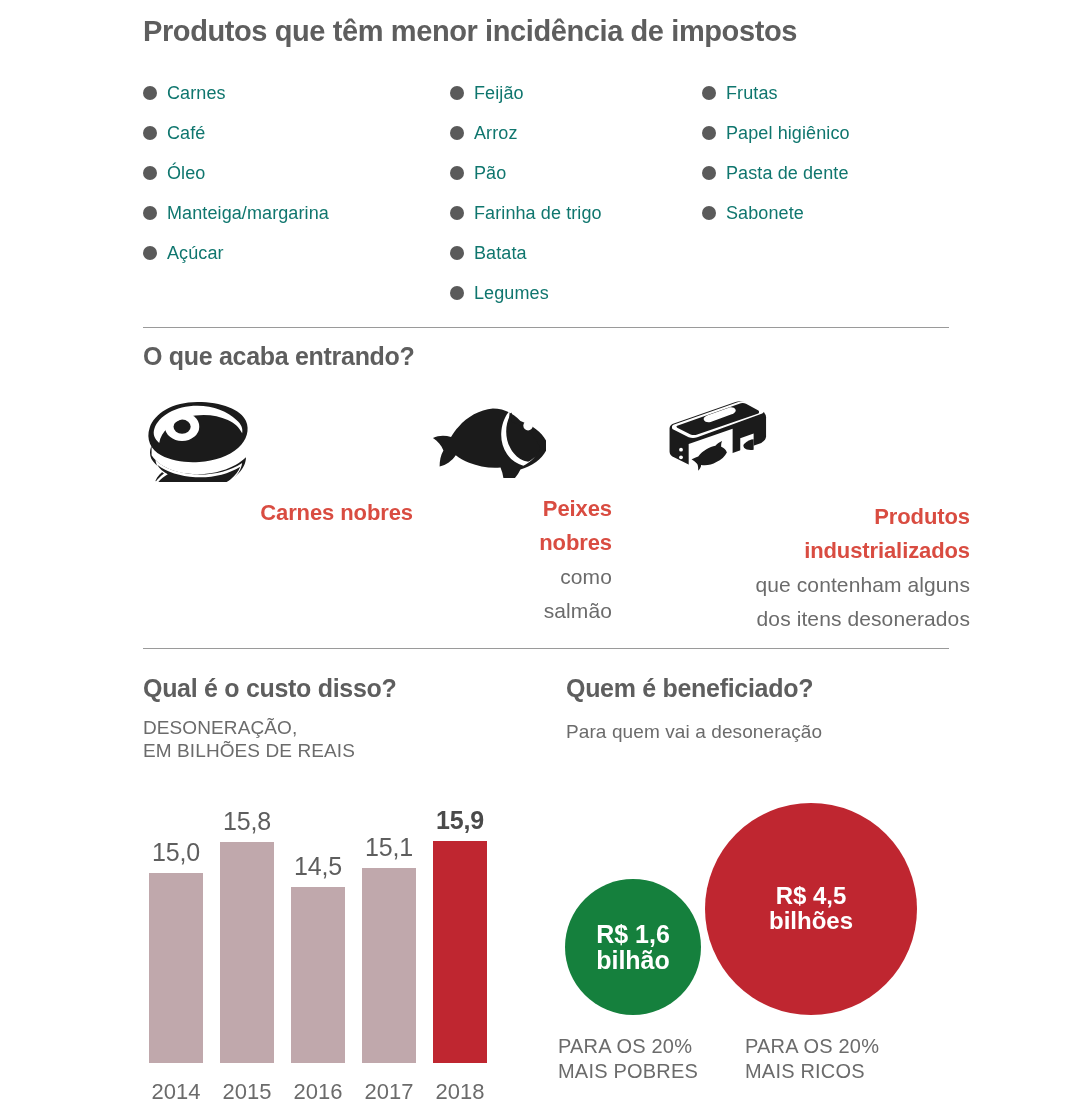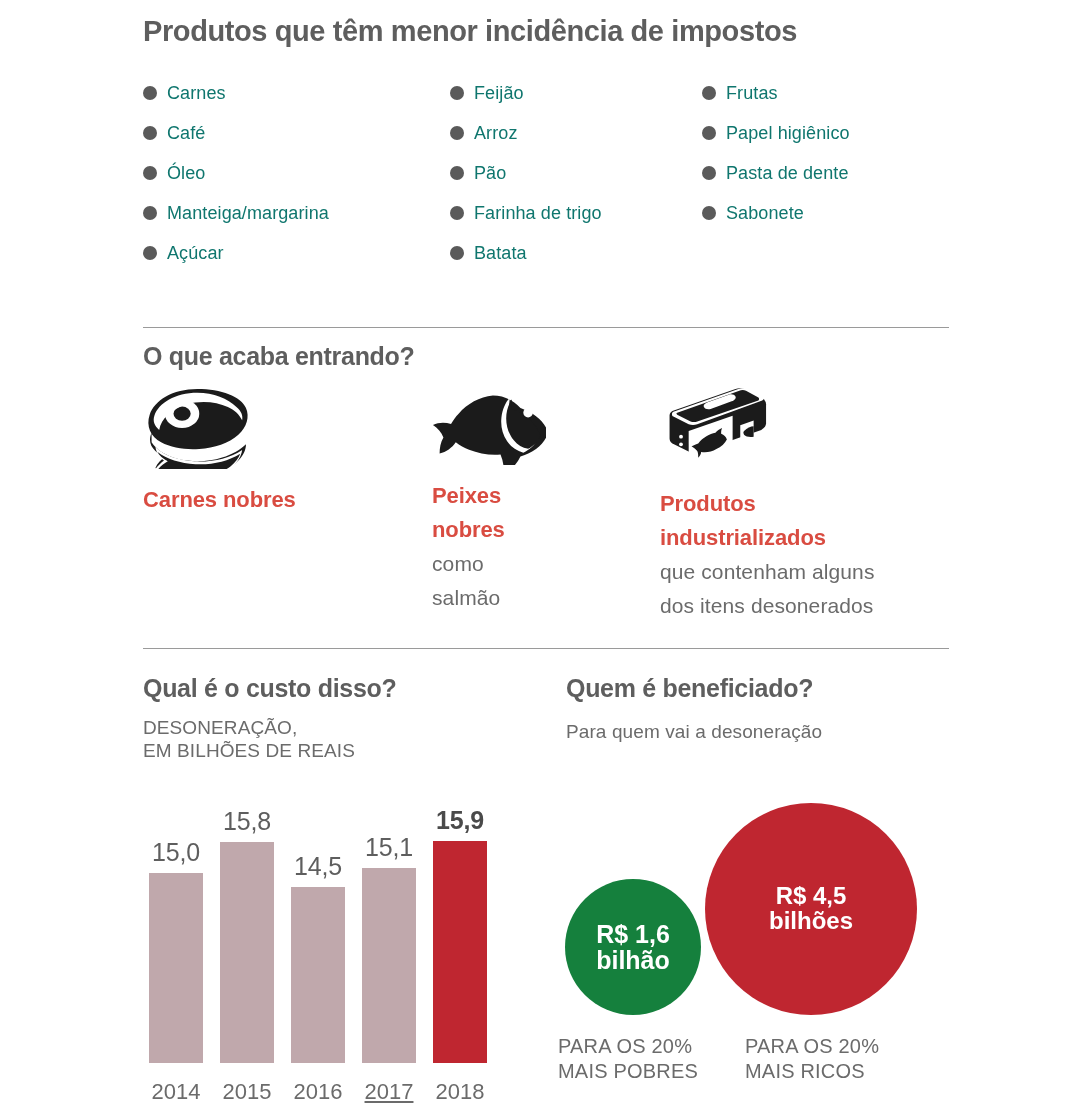--- a/index.html
+++ b/index.html
@@ -81,21 +81,22 @@
   .bullet-text {
     font-size: 18px;
     color: #0f766e;
     white-space: nowrap;
     letter-spacing: 0.1px;
   }
 
   
   .icon-block {
     position: absolute;
-    top: 378px;
+    top: 391px;
+    text-align: right;
   }
   .icon-art {
     height: 82px;
     display: block;
   }
   .icon-lead {
     margin-top: 14px;
     font-size: 22px;
     font-weight: bold;
     color: #d94c41;
@@ -243,20 +244,24 @@
       <span class="dot"></span>
       <span class="bullet-text">Pão</span>
     </div>
     <div class="bullet-row">
       <span class="dot"></span>
       <span class="bullet-text">Farinha de trigo</span>
     </div>
     <div class="bullet-row">
       <span class="dot"></span>
       <span class="bullet-text">Batata</span>
+    </div>
+    <div class="bullet-row">
+      <span class="dot"></span>
+      <span class="bullet-text">Legumes</span>
     </div>
   </div>
 
   <div class="bullet-col" style="left:702px;">
     <div class="bullet-row">
       <span class="dot"></span>
       <span class="bullet-text">Frutas</span>
     </div>
     <div class="bullet-row">
       <span class="dot"></span>
@@ -365,21 +370,21 @@
 
     <div class="bar-slot" style="left:148px; height:250px;">
       <div class="bar" style="height:176px;"></div>
       <div class="bar-val" style="bottom:182px;">14,5</div>
       <div class="bar-year" style="bottom:-42px;">2016</div>
     </div>
 
     <div class="bar-slot" style="left:219px; height:250px;">
       <div class="bar" style="height:195px;"></div>
       <div class="bar-val" style="bottom:201px;">15,1</div>
-      <div class="bar-year" style="bottom:-42px;text-decoration:underline;">2017</div>
+      <div class="bar-year" style="bottom:-42px;">2017</div>
     </div>
 
     <div class="bar-slot" style="left:290px; height:250px;">
       <div class="bar hl" style="height:222px;"></div>
       <div class="bar-val hl" style="bottom:228px;">15,9</div>
       <div class="bar-year" style="bottom:-42px;">2018</div>
     </div>
   </div>
 
   <div class="h-sec" style="left:566px; top:665px;">Quem é beneficiado?</div>

